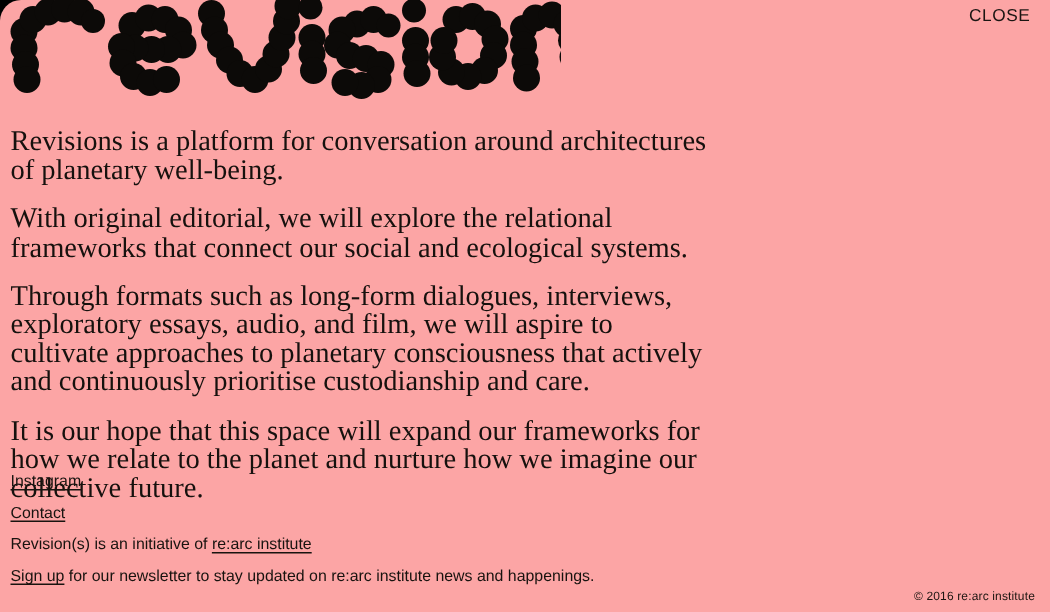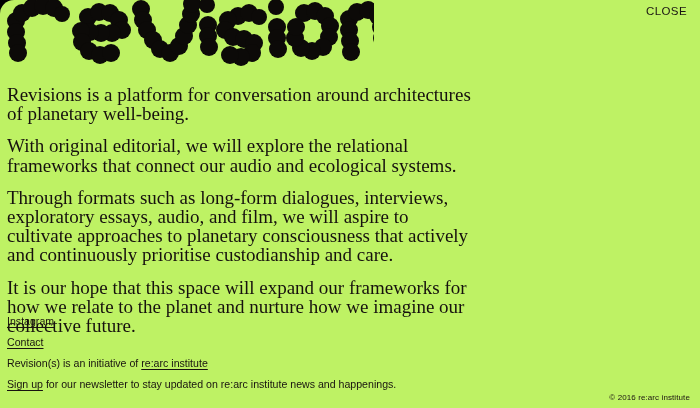--- a/index.html
+++ b/index.html
@@ -7,21 +7,21 @@
     padding: 0;
     width: 700px;
     height: 408px;
     overflow: hidden;
     background: #000;
   }
   #viewport {
     position: relative;
     width: 700px;
     height: 408px;
-    background: #bef264;
+    background: #fca5a5;
     overflow: hidden;
     border-top-left-radius: 14px;
     font-family: "Liberation Serif", serif;
     color: #151210;
   }
   
   #close-button {
     position: absolute;
     top: 5px;
     right: 13px;
@@ -187,21 +187,21 @@
         <circle cx="376" cy="29" r="9"></circle>
           <circle cx="379" cy="40" r="9"></circle>
         <circle cx="380" cy="51" r="9"></circle>
           <circle cx="381" cy="62" r="9"></circle>
       </g>
     </svg>
   </div>
 
   <div id="content">
     <p class="para">Revisions is a platform for conversation around architectures of planetary well-being.</p>
-    <p class="para">With original editorial, we will explore the relational frameworks that connect our audio and ecological systems.</p>
+    <p class="para">With original editorial, we will explore the relational frameworks that connect our social and ecological systems.</p>
     <p class="para">Through formats such as long-form dialogues, interviews, exploratory essays, audio, and film, we will aspire to cultivate approaches to planetary consciousness that actively and continuously prioritise custodianship and care.</p>
     <p class="para">It is our hope that this space will expand our frameworks for how we relate to the planet and nurture how we imagine our collective future.</p>
   </div>
 
   <div id="footer">
     <div class="foot-row">
       <span class="ulink">Instagram</span>
     </div>
     <div class="foot-row">
       <span class="ulink">Contact</span>

